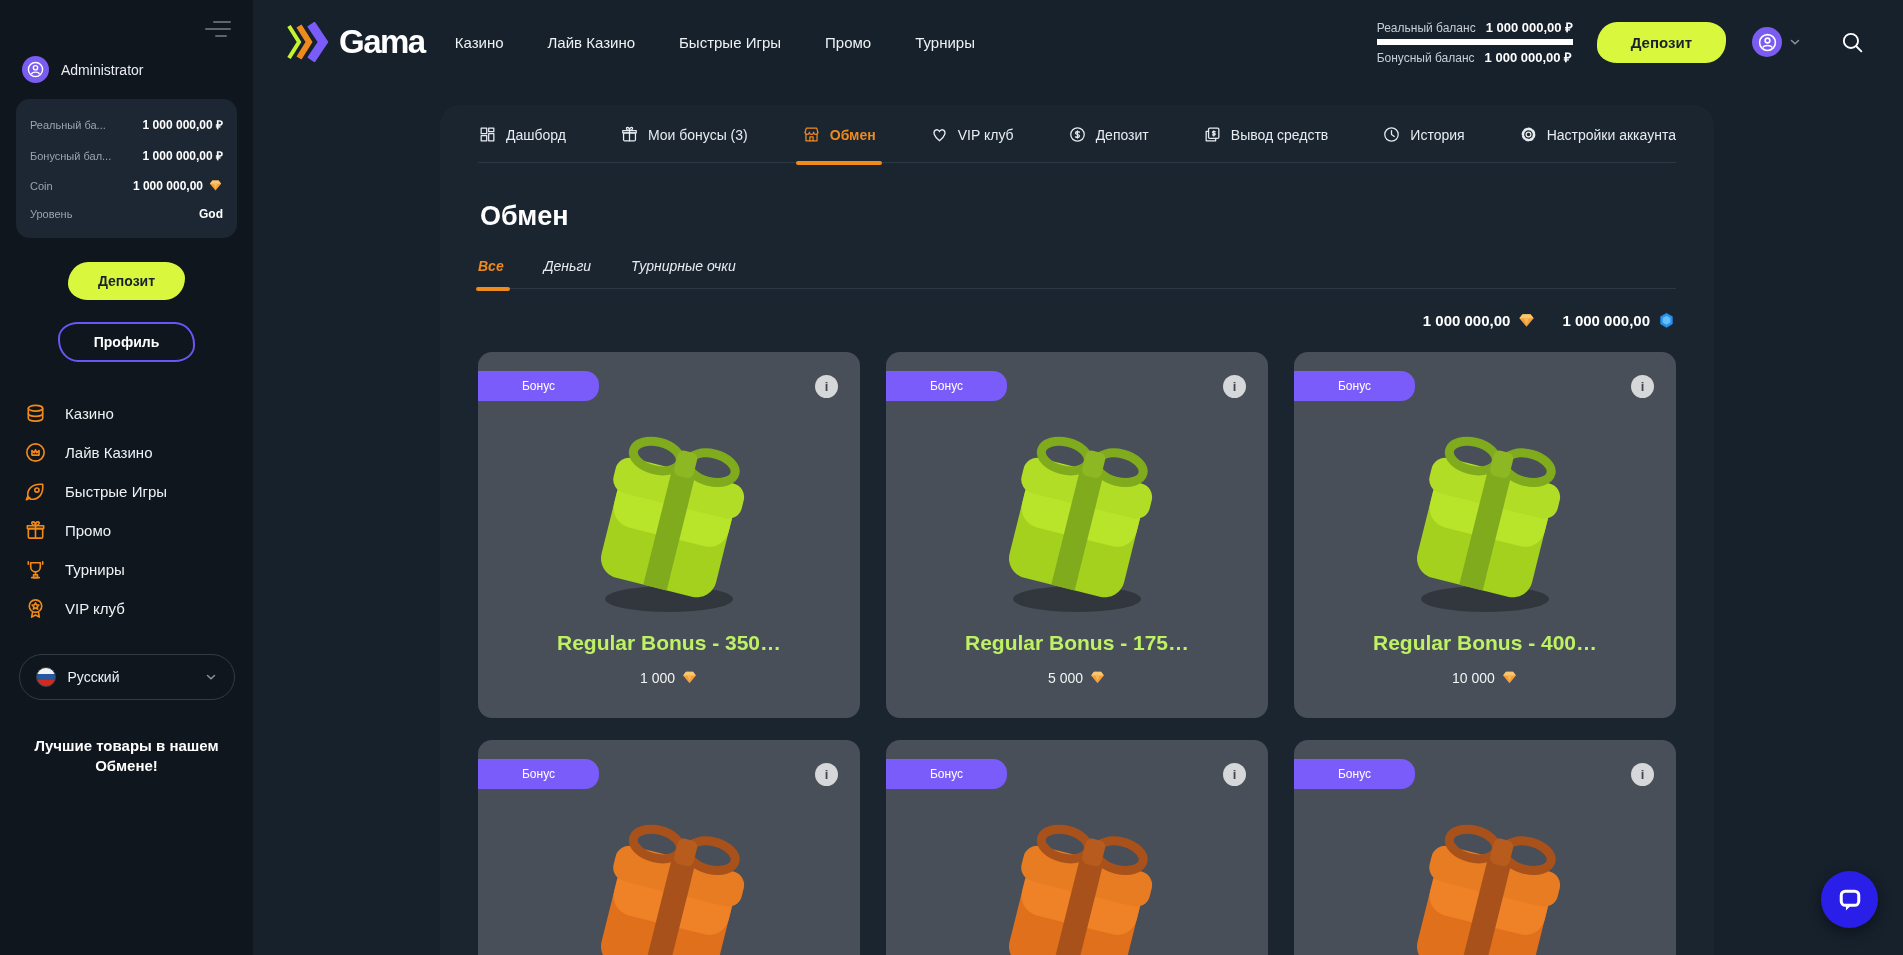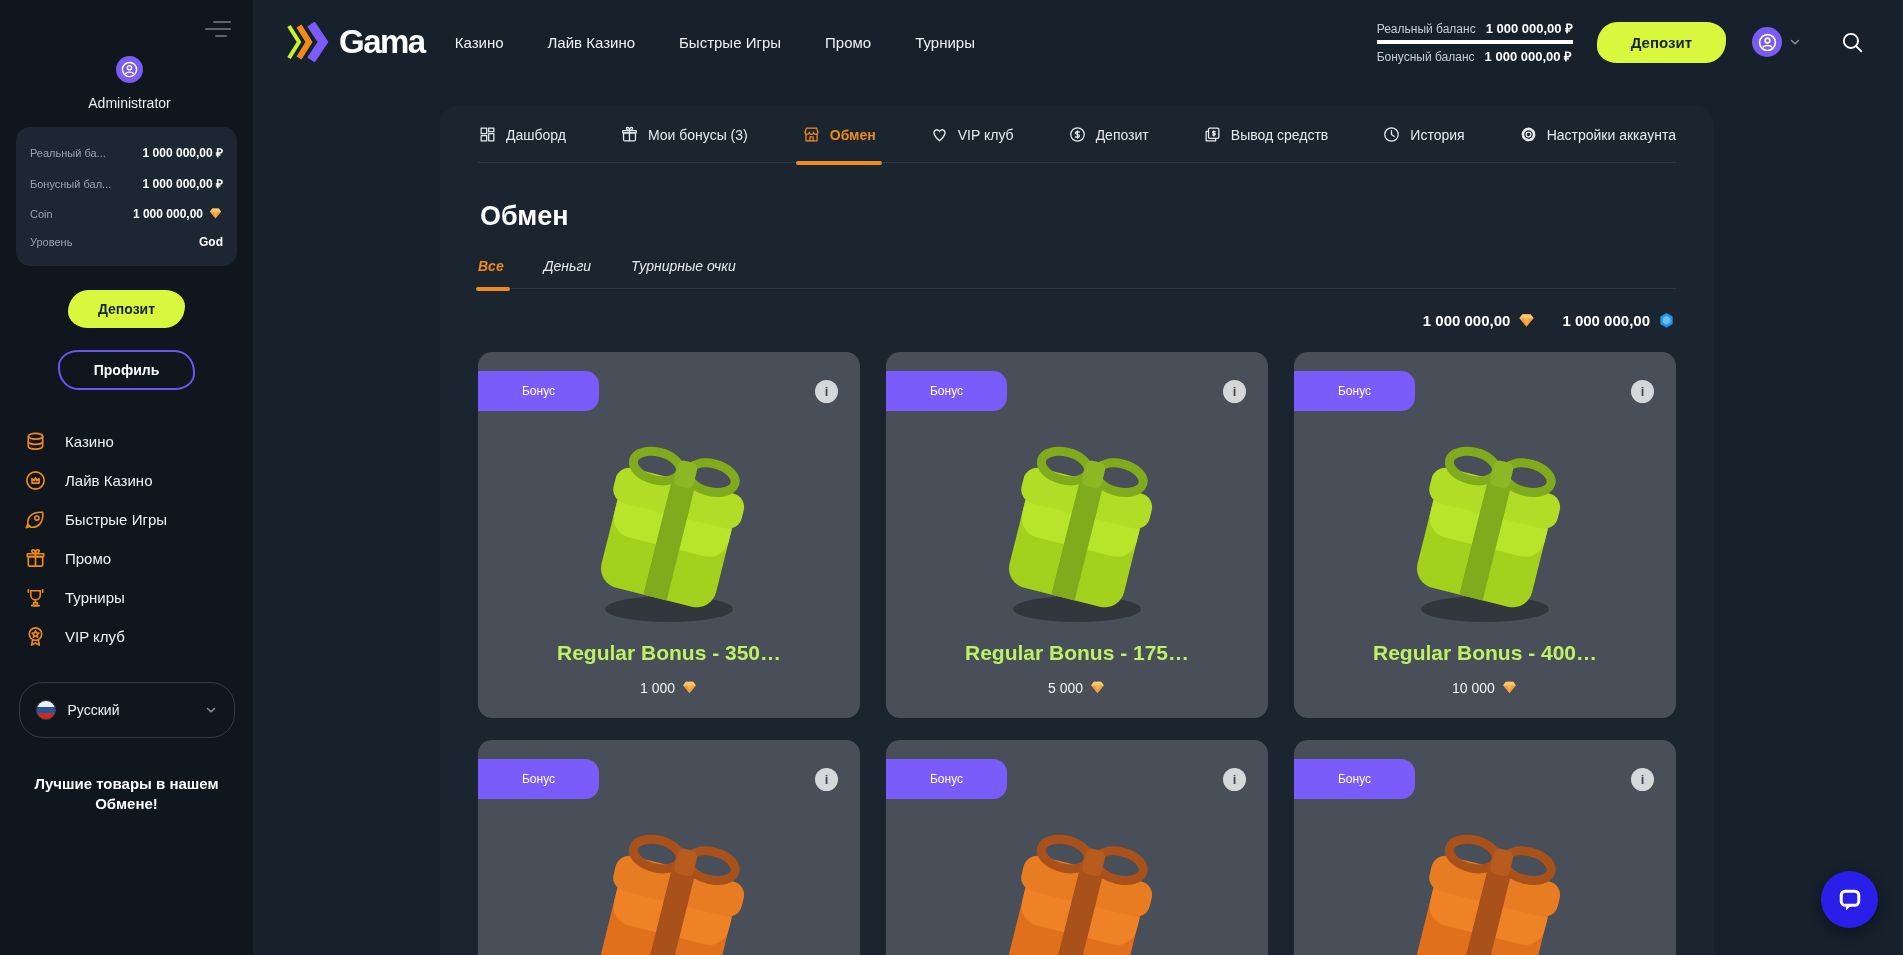--- a/index.html
+++ b/index.html
@@ -14,21 +14,21 @@
   .sidebar {
     position:absolute; left:0; top:0; width:253px; height:955px;
     background:#10161d; z-index:5; padding:14px 16px 0;
   }
   .hamburger { position:absolute; right:22px; top:16px; width:26px; cursor:pointer; }
   .hamburger span { display:block; height:2px; background:#5a6570; border-radius:2px; margin:5px 0 0 auto; }
   .hamburger span:nth-child(1){ width:18px; }
   .hamburger span:nth-child(2){ width:26px; }
   .hamburger span:nth-child(3){ width:12px; margin-right:4px; }
 
-  .user-row { display:flex; align-items:center; gap:12px; margin:42px 0 0 6px;flex-direction:column; }
+  .user-row { display:flex; align-items:center; gap:12px; margin:42px 0 0 6px; }
   .avatar { width:27px; height:27px; border-radius:50%; background:#7a5cf0; display:flex; align-items:center; justify-content:center; flex:0 0 auto; }
   .user-name { font-size:14px; color:#e9edf1; }
 
   .stats-card { margin-top:16px; background:#1c2733; border-radius:14px; padding:10px 14px; }
   .stat-row { display:flex; justify-content:space-between; align-items:center; padding:7px 0; }
   .stat-label { font-size:11px; color:#9aa4ae; white-space:nowrap; }
   .stat-value { font-size:12px; font-weight:bold; color:#fff; display:flex; align-items:center; gap:5px; white-space:nowrap; }
 
   .btn { border:none; cursor:pointer; font-family:inherit; font-weight:bold; display:block; }
   .btn-yellow {
@@ -43,21 +43,21 @@
     padding:10px 34px; margin:22px auto 0;
   }
 
   .side-nav { margin:32px 0 0 8px; list-style:none; }
   .side-nav li { display:flex; align-items:center; gap:18px; padding:8px 0; cursor:pointer; }
   .side-nav .nav-label { font-size:15px; color:#eef2f5; }
   .side-ico { width:23px; height:23px; flex:0 0 auto; }
   .side-ico svg { stroke:#f18a19; fill:none; stroke-width:1.7; stroke-linecap:round; stroke-linejoin:round; width:23px; height:23px; }
 
   .lang-select {
-    margin:26px auto 0; width:216px; height:56px; border:1px solid #313c47;
+    margin:26px auto 0; width:216px; height:46px; border:1px solid #313c47;
     border-radius:24px; display:flex; align-items:center; padding:0 16px; gap:12px; cursor:pointer;
   }
   .flag { width:20px; height:20px; border-radius:50%; background:linear-gradient(180deg,#f2f2f2 0 34%,#2457a0 34% 67%,#d02b1e 67%); border:1px solid #3a444e; }
   .lang-label { font-size:14px; color:#eef2f5; flex:1; }
 
   .promo-text { margin-top:36px; text-align:center; font-size:15px; font-weight:bold; line-height:1.35; padding:0 6px; }
   .promo-btn-wrap { margin-top:18px; }
 
   
   .header {
@@ -65,21 +65,21 @@
     display:flex; align-items:center; padding:0 38px 0 34px;
   }
   .logo { display:flex; align-items:center; gap:2px; cursor:pointer; }
   .logo-chevrons { display:flex; margin-right:4px; }
   .logo-text { font-size:33px; font-weight:bold; letter-spacing:-1.5px; color:#fff; }
   .top-nav { display:flex; gap:44px; margin-left:30px; list-style:none; }
   .top-nav li { font-size:15px; color:#eef2f5; cursor:pointer; }
   .header-right { margin-left:auto; display:flex; align-items:center; }
   .hdr-balances { text-align:left; margin-right:24px; }
   .hdr-bal-row { display:flex; gap:10px; align-items:baseline; padding:3px 0; }
-  .hdr-bal-row:first-child { border-bottom:4px solid #ffffff; }
+  .hdr-bal-row:first-child { border-bottom:6px solid #ffffff; }
   .hdr-bal-label { font-size:12px; color:#c6cdd4; }
   .hdr-bal-value { font-size:13px; font-weight:bold; color:#fff; }
   .hdr-deposit { font-size:15px; padding:12px 34px; }
   .hdr-user { display:flex; align-items:center; gap:6px; margin-left:26px; cursor:pointer; }
   .hdr-avatar { width:30px; height:30px; }
   .search-btn { margin-left:38px; cursor:pointer; background:none; border:none; }
 
   
   .panel {
     position:absolute; left:440px; top:105px; width:1274px; height:850px;
@@ -105,21 +105,21 @@
   .wallet-item { display:flex; align-items:center; gap:7px; font-size:15px; font-weight:bold; }
 
   
   .cards { display:grid; grid-template-columns:repeat(3,382px); gap:22px 26px; margin-top:22px; }
   .card {
     background:#484f58; border-radius:14px; height:366px; position:relative;
     display:flex; flex-direction:column; align-items:center; overflow:hidden; cursor:pointer;
   }
   .card-top { width:100%; display:flex; justify-content:space-between; align-items:center; margin-top:19px; }
   .badge {
-    background:#7a5cfa; color:#fff; font-size:12px; height:40px; width:121px;
+    background:#7a5cfa; color:#fff; font-size:12px; height:30px; width:121px;
     display:flex; align-items:center; justify-content:center;
     border-radius:0 14px 14px 0;
   }
   .info-btn {
     width:23px; height:23px; border-radius:50%; background:#d5d7d9; color:#40464d;
     font-weight:bold; font-size:13px; display:flex; align-items:center; justify-content:center;
     margin-right:22px; border:none; cursor:pointer;
   }
   .gift { margin-top:10px; height:218px; display:flex; align-items:center; justify-content:center; }
   .card-title { font-size:21px; font-weight:bold; color:#bef264; margin-top:2px; }

